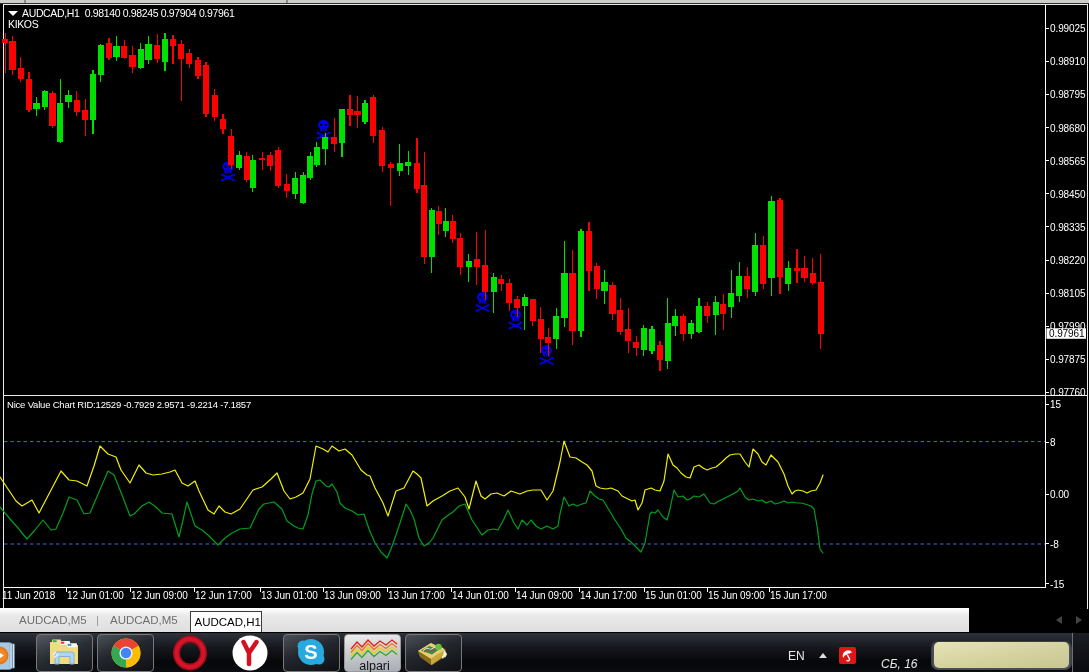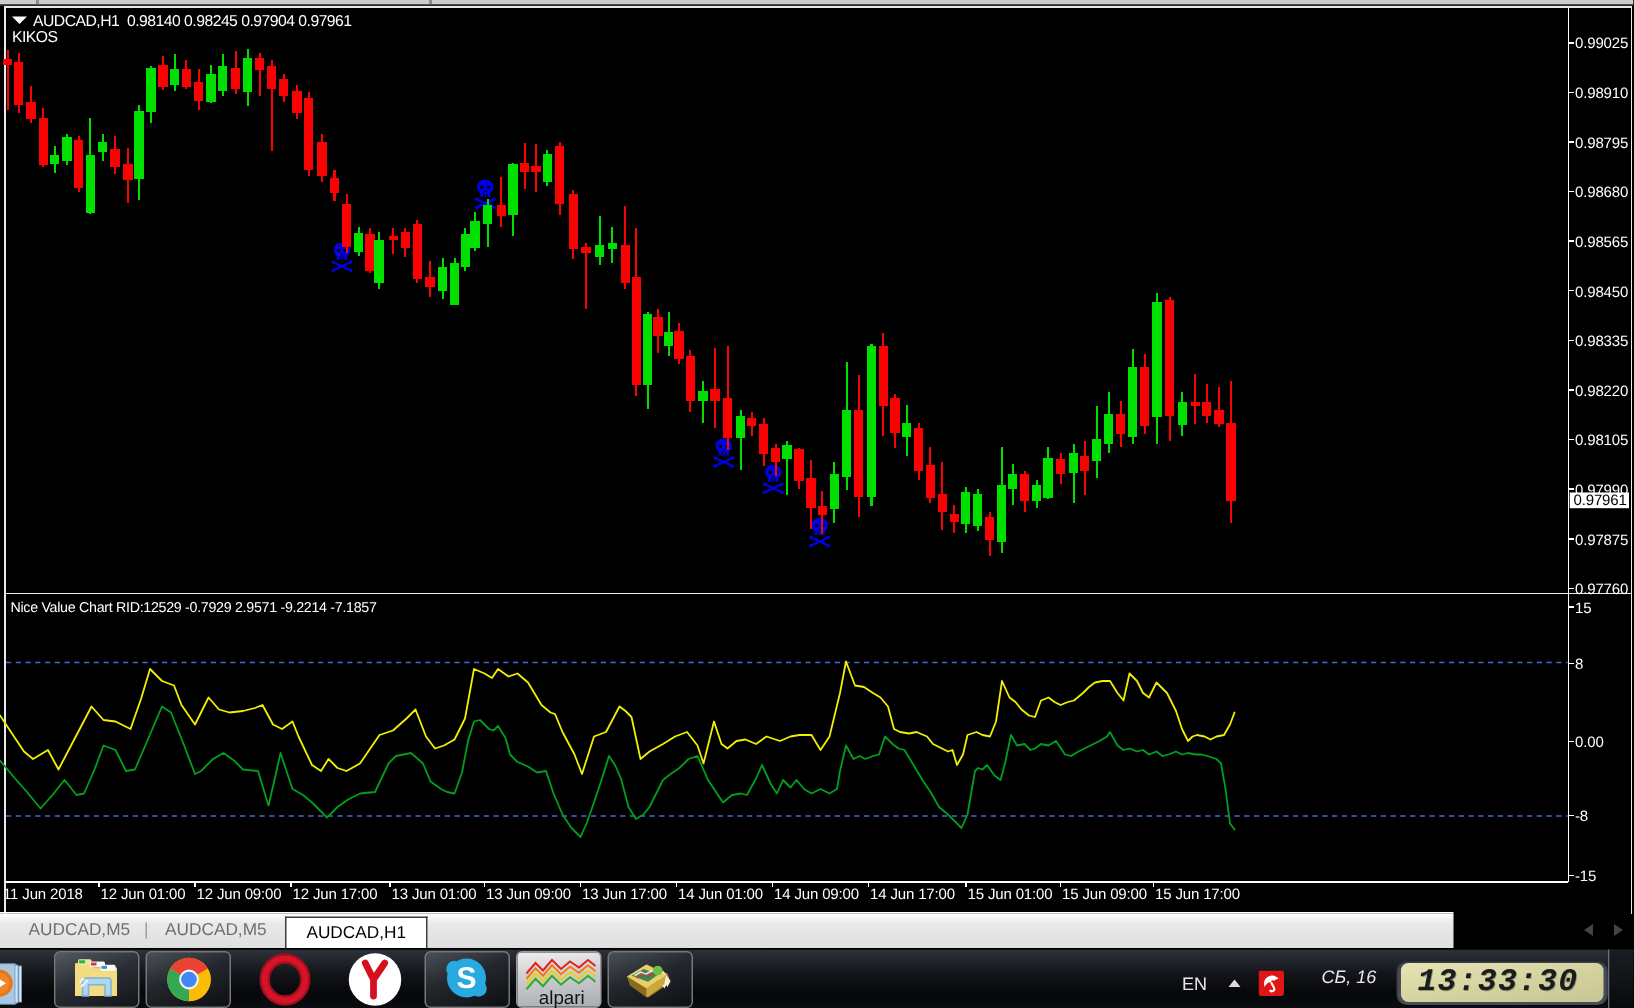--- a/index.html
+++ b/index.html
@@ -3,21 +3,21 @@
 <style>
 *{margin:0;padding:0;box-sizing:border-box}
 html,body{width:1089px;height:672px;overflow:hidden;background:#000;font-family:"Liberation Sans",sans-serif}
 #page{position:relative;width:1089px;height:672px}
 svg text{font-family:"Liberation Sans",sans-serif}
 .ax{font-size:10px;fill:#FFFFFF;letter-spacing:-0.1px}
 .dt{font-size:10px;fill:#FFFFFF;letter-spacing:-0.1px}
 .ttl{font-size:10.5px;fill:#FFFFFF;letter-spacing:-0.35px}
 #tabs{position:absolute;left:0;top:608px;width:969px;height:24px;background:linear-gradient(#fdfdfd,#e9e9e9 30%,#dfdfdf);border-top:1px solid #fff}
 .tab{position:absolute;top:0;font-size:11.5px;color:#6e6e6e;line-height:23px}
-#activetab{position:absolute;left:190px;top:611px;width:95px;height:21px;background:#fff;border:1px solid #3c3c3c;border-bottom:none;color:#000;font-size:11.5px;text-align:center;line-height:20px;z-index:5}
+#activetab{position:absolute;left:190px;top:611px;width:72px;height:21px;background:#fff;border:1px solid #3c3c3c;border-bottom:none;color:#000;font-size:11.5px;text-align:right;line-height:20px;z-index:5}
 #taskbar{position:absolute;left:0;top:632px;width:1089px;height:40px;background:linear-gradient(#2e323a,#14161b 40%,#060709 75%,#0a0c10);border-top:1px solid #000}
 .tbtn{position:absolute;top:1px;height:38px;width:57px;border:1px solid #787878;border-radius:4px;background:linear-gradient(160deg,#4b5058 0%,#23262c 45%,#0d0f13 100%)}
 .tray{position:absolute;color:#e8e8e8;font-size:12px}
 </style></head>
 <body>
 <div id="page">
 
 <div style="position:absolute;left:0;top:0;width:1089px;height:3px;background:#cfcdc8"></div>
 <div style="position:absolute;left:24px;top:0;width:2px;height:3px;background:#8c8c8c"></div>
 <div style="position:absolute;left:286px;top:0;width:2px;height:3px;background:#8c8c8c"></div>
@@ -428,22 +428,21 @@
 </svg>
 <span class="tray" style="left:788px;top:16px;position:absolute">EN</span>
 <div style="position:absolute;left:819px;top:20px;width:0;height:0;border-bottom:5px solid #ddd;border-left:4.5px solid transparent;border-right:4.5px solid transparent"></div>
 <svg width="20" height="20" style="position:absolute;left:839px;top:14px" xmlns="http://www.w3.org/2000/svg">
 <rect width="17" height="17" rx="2" fill="#e01616"></rect>
 <g transform="rotate(-28 8.5 8.5)">
 <path d="M3.4 8.6 Q4.6 3.4 9 3.6 Q13.4 3.8 14.2 8.4 Q12.7 7 11.2 8 Q9.9 6.3 8.5 7.7 Q6.6 6.3 3.4 8.6 Z" fill="#fff"></path>
 <path d="M8.7 7.8 L8.7 11.8 Q8.7 13.8 6.9 13.6 Q5.5 13.4 5.7 12" stroke="#fff" stroke-width="1.4" fill="none"></path>
 </g>
 </svg>
-<div class="tray" style="left:881px;top:11px;position:absolute;font-style:italic;font-size:12px">СБ, 16</div>
+<div class="tray" style="left:881px;top:24px;position:absolute;font-style:italic;font-size:12px">СБ, 16</div>
 <div class="tray" style="left:936px;top:22.5px;position:absolute;font-style:italic;font-size:12px">ИЮН</div>
 
 <div style="position:absolute;left:931px;top:7px;width:141px;height:30px;border-radius:7px;background:#494e57;box-shadow:inset 0 1px 2px #15171b"></div>
 <div style="position:absolute;left:934px;top:9px;width:135px;height:26px;border-radius:5px;background:linear-gradient(170deg,#e6e4b4,#d2d09c 60%,#c8c694)"></div>
-<div style="position:absolute;left:945px;top:9px;width:124px;height:26px;color:#1a1c20;font-family:'Liberation Mono',monospace;font-weight:bold;font-style:italic;font-size:21px;letter-spacing:0.8px;line-height:27px;text-shadow:0.5px 0.5px 0 #9a9872">13:33:30</div>
 
 <div style="position:absolute;left:1072px;top:0px;width:1px;height:40px;background:#6a707a"></div>
 <div style="position:absolute;left:1073px;top:0px;width:16px;height:40px;background:linear-gradient(#1a1d22,#090a0d)"></div>
 </div>
 </div>
 </body></html>

